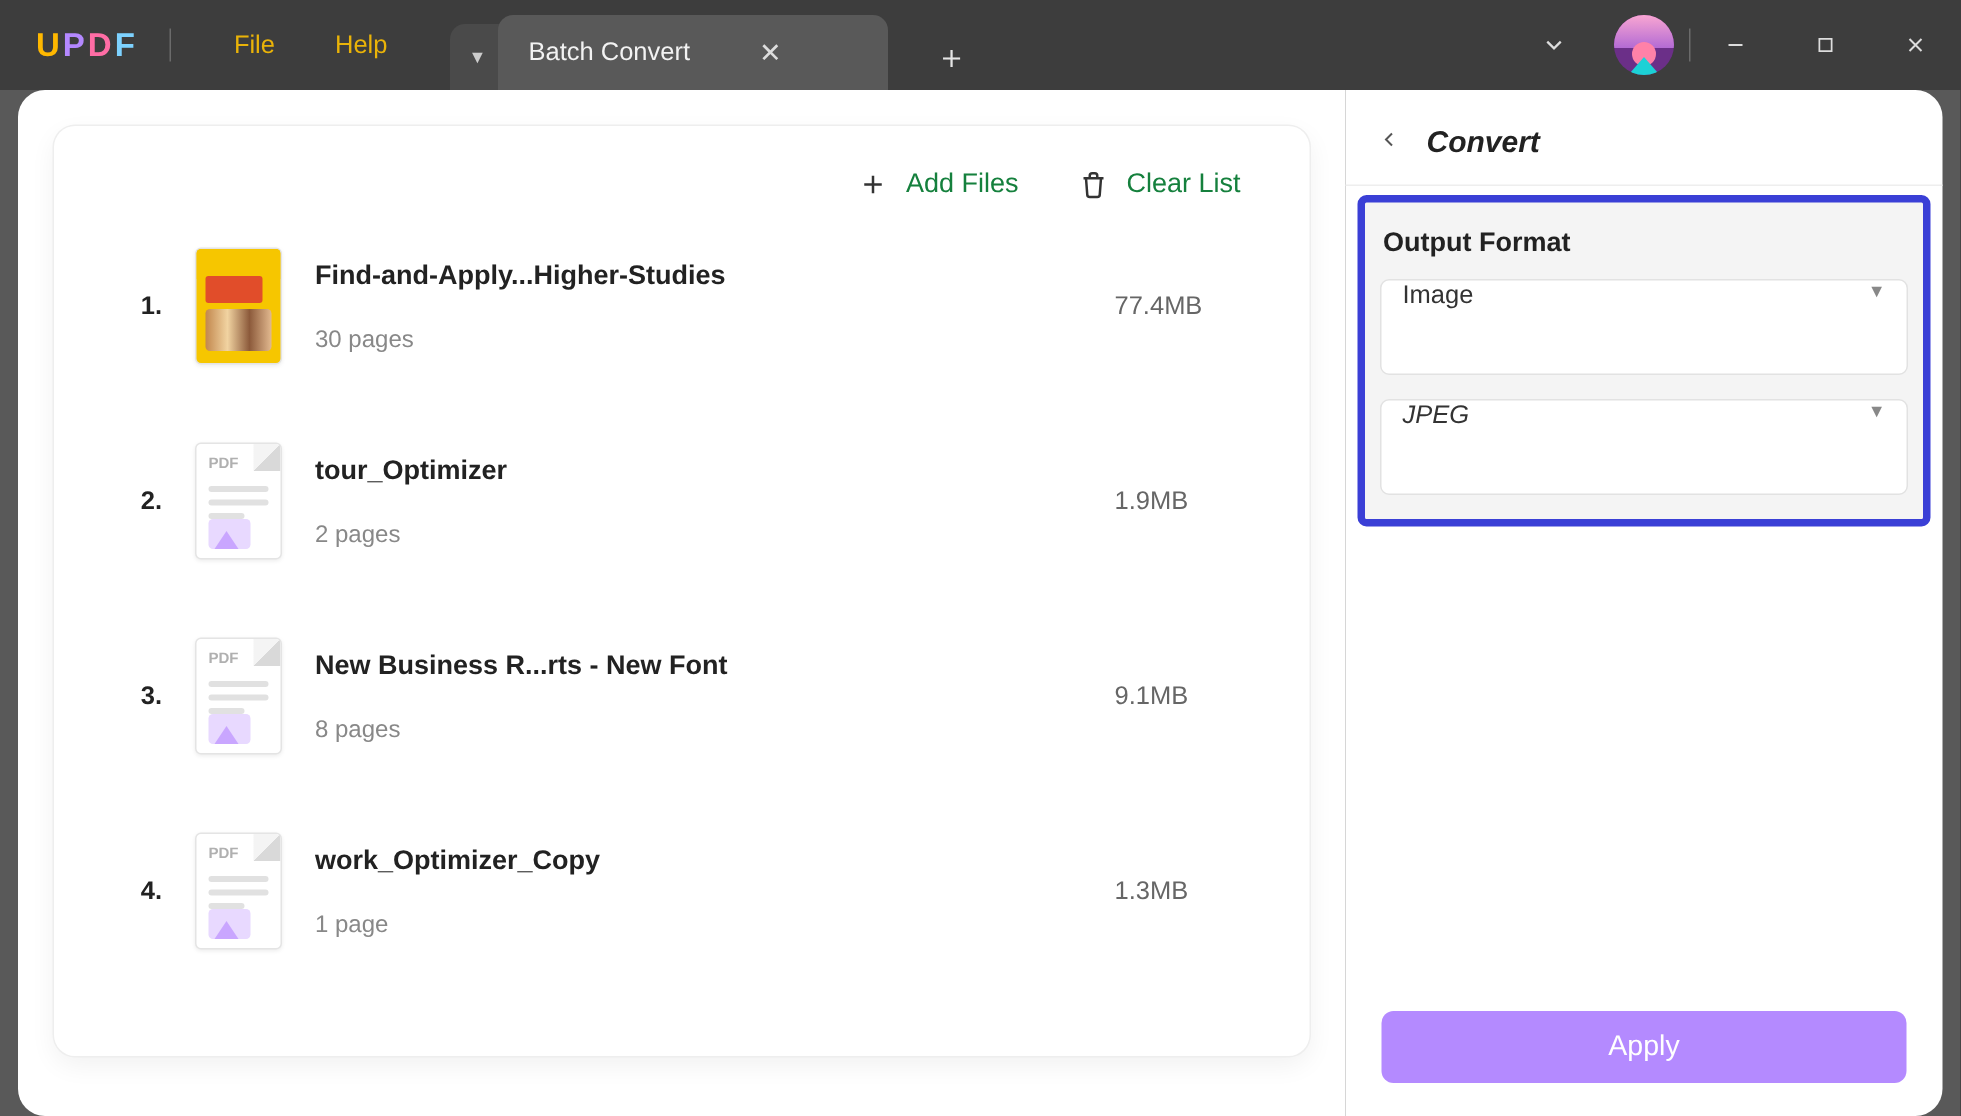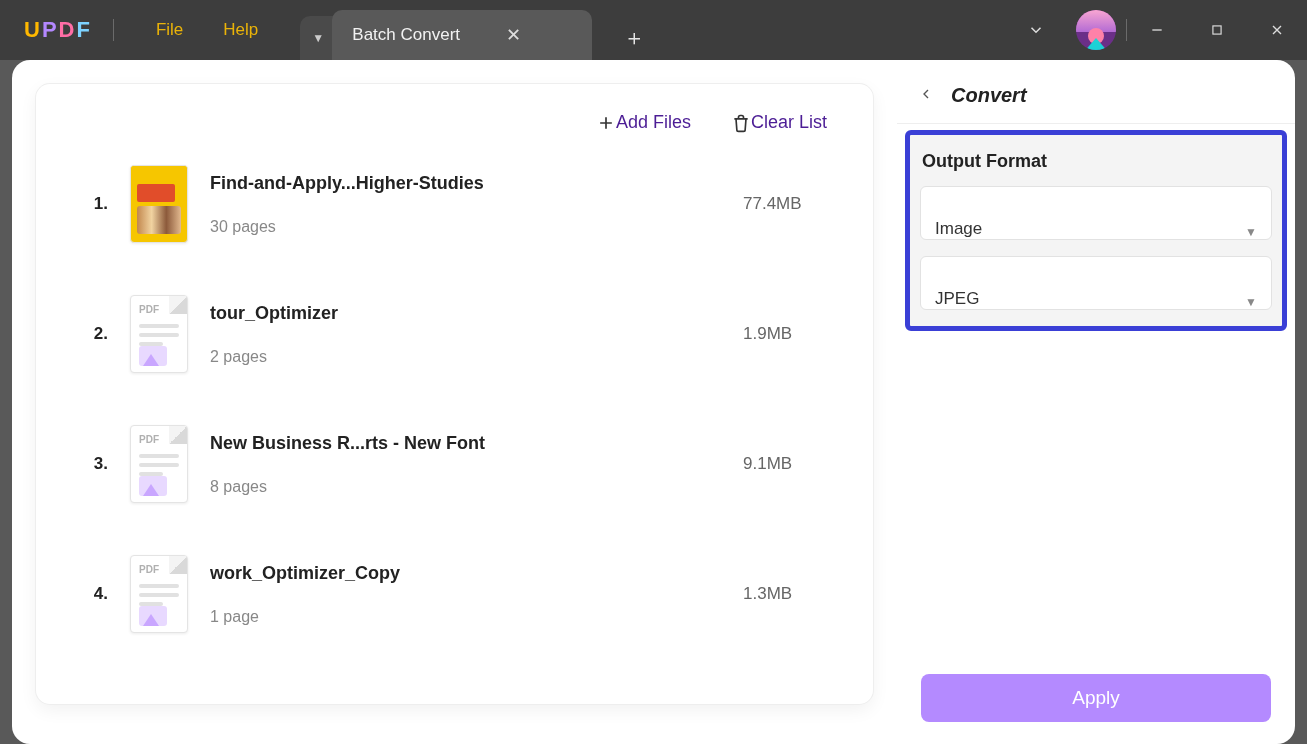--- a/index.html
+++ b/index.html
@@ -35,21 +35,21 @@
 
   
   .workspace { height: calc(744px - 60px); background:#595959; display:flex; padding:0; }
   .content-wrap { flex:1; display:flex; gap:0; padding:0 12px 0 12px; }
   .left-panel { background:#fff; border-radius:18px 0 0 18px; flex:1; margin-top:0; overflow:hidden;}
   .right-panel { width:398px; background:#fff; border-radius:0 18px 18px 0; display:flex; flex-direction:column; }
 
   
   .file-card { margin:24px 24px; background:#fff; border-radius:14px; box-shadow:0 0 0 1px #eee, 0 6px 18px rgba(0,0,0,0.06); min-height:620px; padding:14px 40px 40px 40px; }
   .toolbar-row { display:flex; justify-content:flex-end; gap:40px; padding:14px 6px 20px 0; }
-  .tool-link { display:flex; align-items:flex-end; color:#4c1d95; font-size:18px; cursor:pointer; }
+  .tool-link { display:flex; align-items:flex-end; gap:12px; color:#15803d; font-size:18px; cursor:pointer; }
   .tool-link svg { width:20px; height:20px; stroke:#333; }
 
   .file-list { display:flex; flex-direction:column; gap:52px; padding:12px 0 0 8px; }
   .file-row { display:flex; align-items:center; gap:22px; }
   .row-num { width:24px; text-align:right; font-size:17px; font-weight:600; color:#222; }
   .thumb { width:58px; height:78px; border:1px solid #e4e4e4; border-radius:4px; background:#fff; position:relative; overflow:hidden; box-shadow:0 1px 3px rgba(0,0,0,0.08);}
   .thumb .corner { position:absolute; top:0; right:0; width:18px; height:18px; background:linear-gradient(135deg,#f4f4f4 50%, #d9d9d9 50%); }
   .thumb .pdftag { font-size:10px; font-weight:700; color:#b0b0b0; position:absolute; top:8px; left:8px; }
   .thumb .lines { position:absolute; top:28px; left:8px; right:8px; display:flex; flex-direction:column; gap:5px; }
   .thumb .lines div { height:4px; background:#e1e1e1; border-radius:2px; }
@@ -64,22 +64,22 @@
   .file-name { font-size:18px; font-weight:600; color:#222; }
   .file-pages { font-size:16px; color:#888;margin-top:14px; }
   .file-size { margin-left:auto; width:90px; font-size:17px; color:#666; padding-right:60px; }
 
   
   .panel-header { display:flex; align-items:center; gap:14px; padding:24px 22px 16px 18px; border-bottom:1px solid #eee;font-style:italic; }
   .panel-header .back { width:22px; text-align:center; color:#555; cursor:pointer;}
   .panel-header .title { font-size:20px; font-weight:700; color:#222; }
   .highlight-box { margin:6px 8px 0 8px; border:5px solid #3a3fd6; border-radius:6px; padding:14px 10px 16px 10px; background:#f4f4f4;}
   .section-label { font-size:18px; font-weight:700; color:#222; margin:2px 2px 14px 2px; }
-  .select { background:#fff; border:1px solid #e2e2e2; border-radius:6px; height:54px; display:flex; align-items:flex-end; justify-content:space-between; padding:0 14px; margin-bottom:16px; cursor:pointer; }
-  .select:last-child{margin-bottom:0;}
+  .select { background:#fff; border:1px solid #e2e2e2; border-radius:6px; height:64px; display:flex; align-items:flex-start; justify-content:space-between; padding:0 14px; margin-bottom:16px; cursor:pointer; }
+  .select:last-child{margin-bottom:0;font-style:italic;}
   .select .sval { font-size:17px; color:#333; }
   .select .caret { font-size:12px; color:#888; }
   .apply-btn { margin:auto 24px 22px 24px; height:48px; border-radius:8px; background:#b48aff; color:#fff; font-size:19px; display:flex; align-items:center; justify-content:center; cursor:pointer; }
   .spacer-flex { flex:1; }
 
   svg { fill:none; stroke-width:2; }
 </style>
 </head>
 <body>
 

